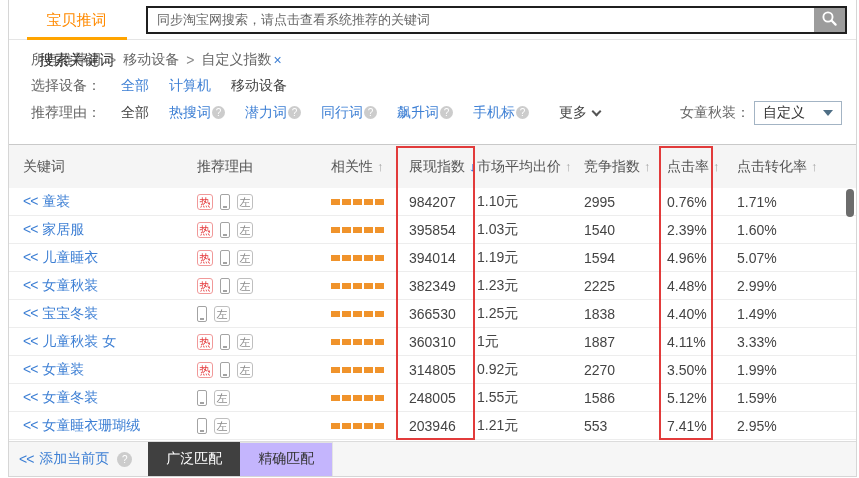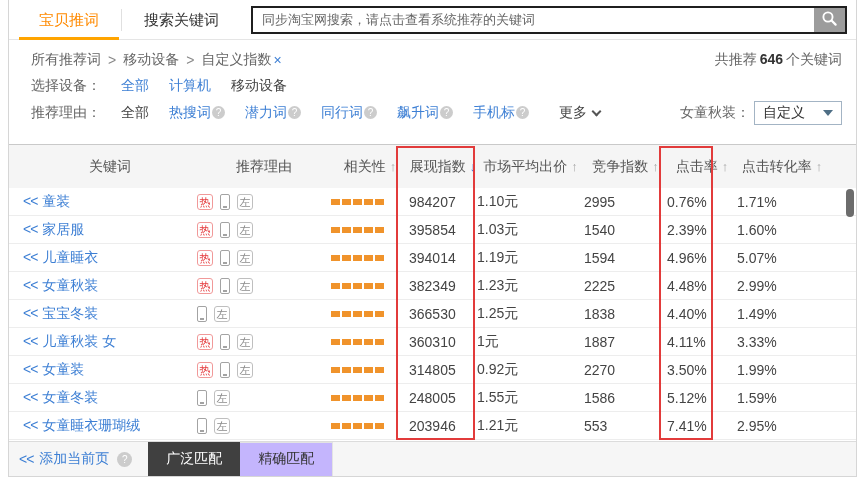--- a/index.html
+++ b/index.html
@@ -3,21 +3,21 @@
 <meta charset="utf-8">
 <style>
   * { box-sizing: border-box; margin: 0; padding: 0; }
   body { margin: 0; background: #fff; font-family: "Liberation Sans", "DejaVu Sans", sans-serif; }
   .page { position: relative; width: 849px; height: 477px; margin-left: 8px;
           border-left: 1px solid #d6d6d6; border-right: 1px solid #d6d6d6; border-bottom: 1px solid #d6d6d6;
           background: #fff; overflow: hidden; }
 
   
   .topbar { height: 40px; border-bottom: 1px solid #e5e5e5; display: flex; align-items: center; padding-left: 8px; }
-  .tabs { display: flex; align-items: center; height: 40px; }
+  .tabs { display: flex; align-items: center; height: 40px; flex-direction: column; }
   .tab { position: relative; height: 40px; line-height: 40px; padding: 0 22px; font-size: 15px; color: #333; cursor: pointer; white-space: nowrap; }
   .tab.active { color: #ff8a00; }
   .tab.active::after { content: ""; position: absolute; left: 2px; right: 2px; bottom: 0; height: 3px; background: #ffa400; }
   .tab-sep { width: 1px; height: 22px; background: #e0e0e0; }
   .search-wrap { flex: 1; display: flex; align-items: stretch; height: 28px; margin: 0 9px 0 10px; border: 2px solid #1f1f1f; background: #fff; }
   .search-input { flex: 1; border: none; outline: none; padding: 0 9px; font-size: 13px; color: #333; background: #fff; }
   .search-input::placeholder { color: #666; }
   .search-btn { width: 31px; background: #9c9c9c; border: none; display: flex; align-items: center; justify-content: center; cursor: pointer; }
 
   
@@ -41,21 +41,21 @@
           transform: rotate(45deg); margin-left: 6px; margin-bottom: 3px; }
   .index-filter { margin-left: auto; display: flex; align-items: center; color: #666; }
   .dropdown { width: 88px; height: 24px; margin-left: 4px; border: 1px solid #a3b4c4; background: #fff;
               display: flex; align-items: center; justify-content: space-between; padding: 0 8px; color: #333; cursor: pointer; text-align: center; }
   .caret { width: 0; height: 0; border-left: 5px solid transparent; border-right: 5px solid transparent; border-top: 6px solid #4e6e85; }
 
   
   .table { position: relative; }
   .grid { display: grid; grid-template-columns: 174px 134px 78px 68px 107px 83px 70px 90px; align-items: center; padding-left: 14px; }
   .thead { height: 44px; background: #f5f5f5; border-top: 1px solid #c9c9c9; font-size: 14px; color: #555; }
-  .th { display: flex; align-items: center; white-space: nowrap; justify-content: center; }
+  .th { display: flex; align-items: center; white-space: nowrap; }
   .arr { font-weight: bold; margin-left: 4px; font-size: 13px; }
   .arr.up { color: #a5a5a5; }
   .arr.down { color: #2e66d8; }
   .tbody { position: relative; height: 252px; overflow: hidden; }
   .row { height: 28px; border-bottom: 1px solid #ededed; font-size: 14px; color: #444; }
   .td { white-space: nowrap; }
   .kw-pre, .kw { color: #3d7fd4; cursor: pointer; }
   .kw-pre { margin-right: 5px; letter-spacing: -1px; }
   .badges { display: flex; align-items: center; gap: 7px; }
   .badge { display: inline-block; width: 16px; height: 16px; line-height: 15px; text-align: center;
@@ -109,23 +109,20 @@
   <div class="filters">
     <div class="crumb-row">
       <div class="crumb">
           <span class="item">所有推荐词</span>
           <span class="sep">&gt;</span>
           <span class="item">移动设备</span>
           <span class="sep">&gt;</span>
           <span class="item">自定义指数</span>
           <span class="close-x">×</span>
         </div>
-      <div class="summary">
-        <span>共推荐</span><b>646</b><span>个关键词</span>
-      </div>
     </div>
     <div class="filter-row">
       <span class="filter-label">选择设备：</span>
       <span id="device-options"><a class="opt link">全部</a><a class="opt link">计算机</a><a class="opt selected">移动设备</a></span>
     </div>
     <div class="filter-row">
       <span class="filter-label">推荐理由：</span>
       <span id="reason-options"><span class="opt selected"><span>全部</span></span><span class="opt link"><span>热搜词</span><span class="help">?</span></span><span class="opt link"><span>潜力词</span><span class="help">?</span></span><span class="opt link"><span>同行词</span><span class="help">?</span></span><span class="opt link"><span>飙升词</span><span class="help">?</span></span><span class="opt link"><span>手机标</span><span class="help">?</span></span></span>
       <span class="more">
         <span>更多</span>

